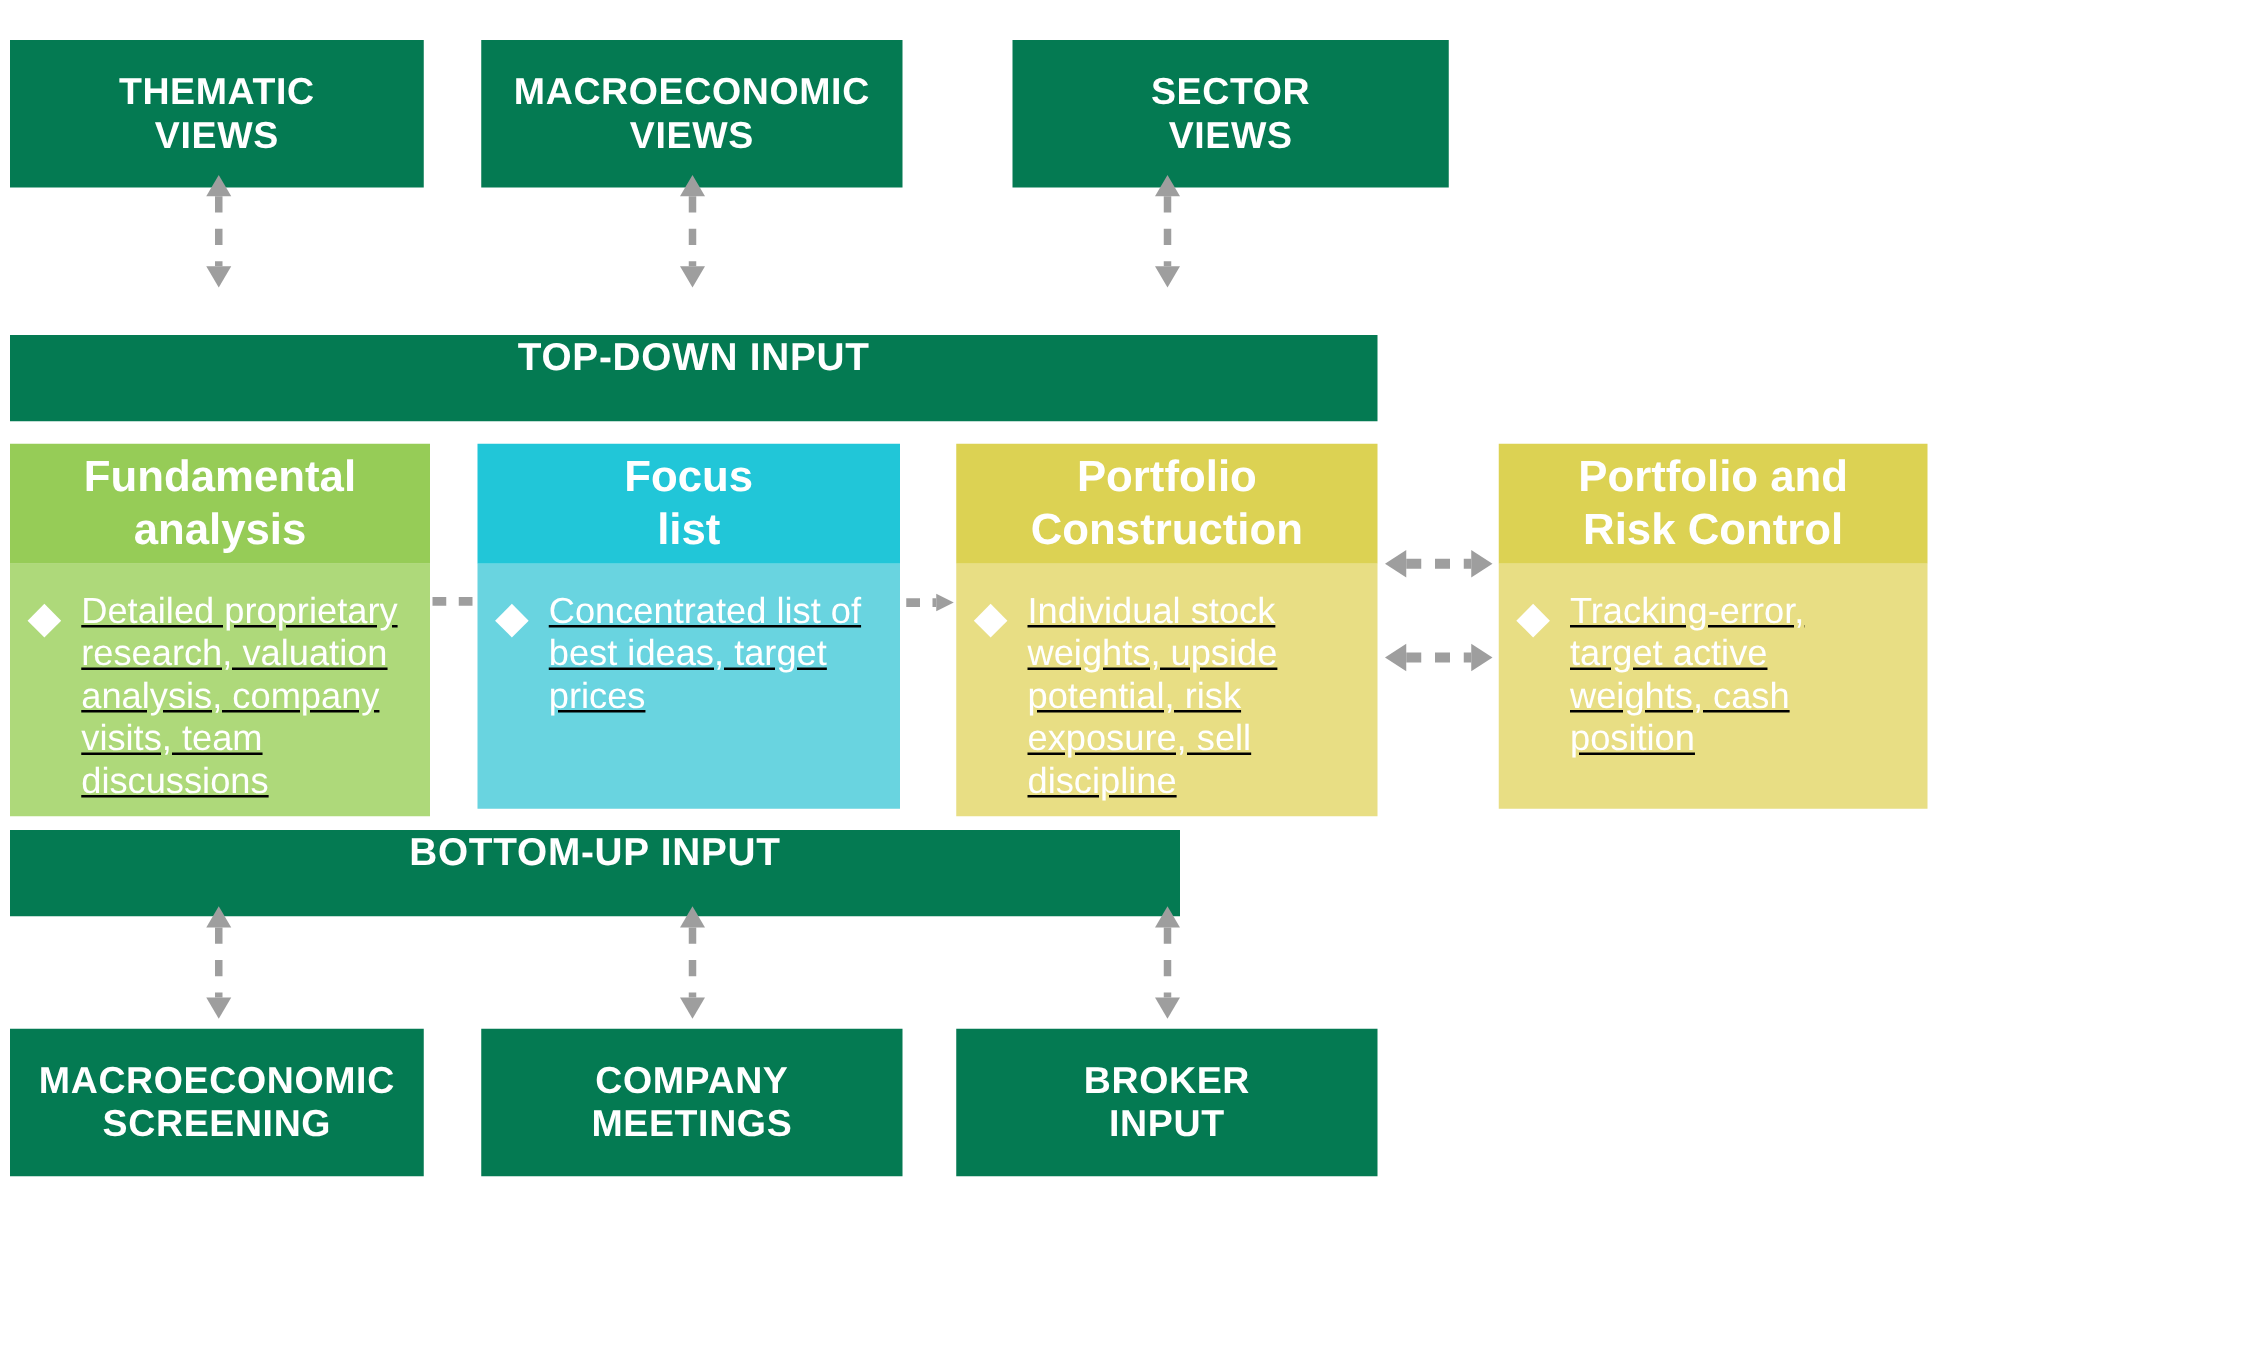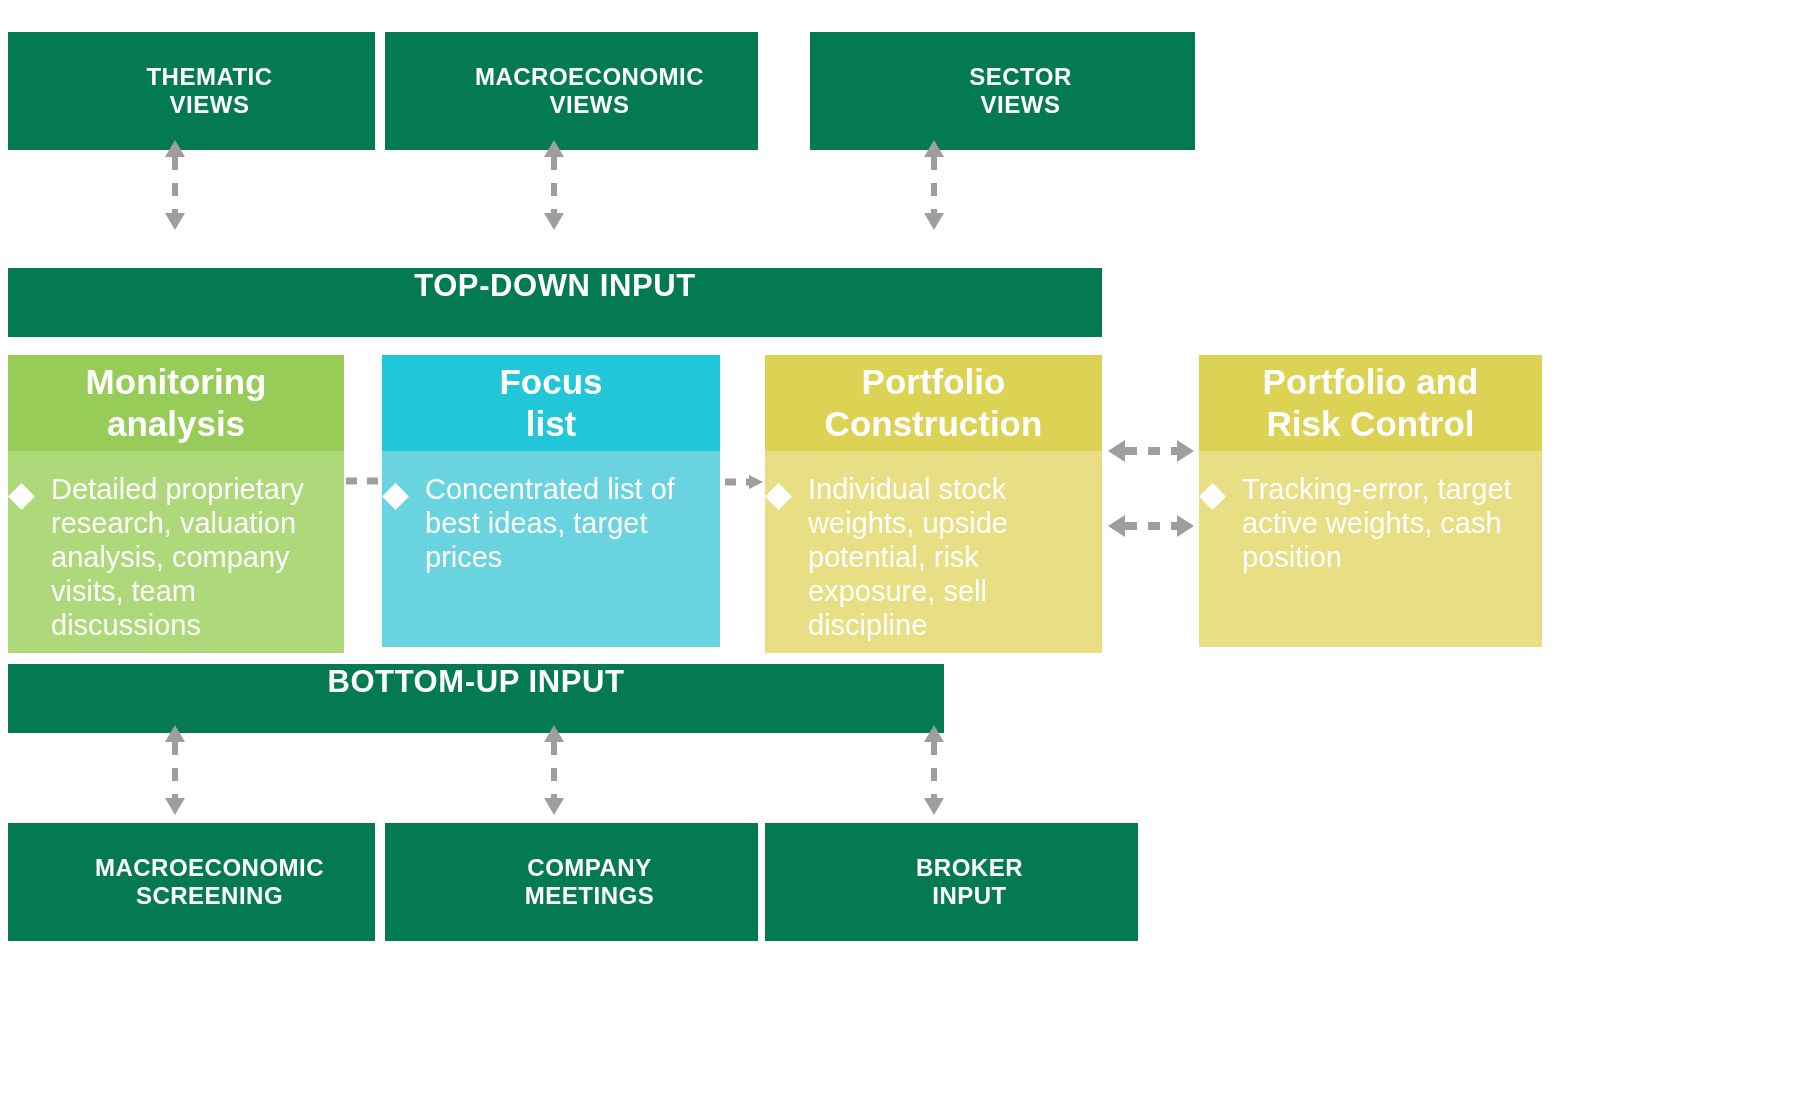--- a/index.html
+++ b/index.html
@@ -18,21 +18,21 @@
     background:#047a52;
     color:#ffffff;
     display:flex;
     align-items:center;
     justify-content:center;
     text-align:center;
     font-weight:bold;
     letter-spacing:.5px;
     line-height:1.18;
   }
-  .gbox.small{font-size:24px;padding-left:36px;}
+  .gbox.small{font-size:30px;}
   .bar{
     position:absolute;
     background:#047a52;
     color:#fff;
     display:flex;
     justify-content:center;
     font-weight:bold;
     font-size:31px;
     letter-spacing:.6px;
   }
@@ -43,22 +43,23 @@
     display:flex;align-items:center;justify-content:center;
     text-align:center;
     color:#ffffff;
     font-size:35px;font-weight:bold;line-height:1.2;
     box-sizing:border-box;
     padding:6px 10px;
   }
   .pbox .pbody{
     flex:1 1 auto;
     box-sizing:border-box;
-    padding:22px 22px 10px 4px;
+    padding:22px 22px 10px 18px;
     display:block;
+    text-decoration:underline;
   }
   .bullet-row{display:flex;align-items:flex-start;}
   .dia{
     flex:0 0 auto;
     width:19px;height:19px;
     background:#ffffff;
     transform:rotate(45deg);
     margin-top:14px;margin-right:20px;
   }
   .btext{
@@ -132,21 +133,21 @@
     </svg>
   </div>
 
   <div class="bar" style="left:8px;top:268px;width:1094px;height:69px;">
     <span>TOP-DOWN INPUT</span>
   </div>
 
   <div class="pbox c-green" style="left:8px;top:355px;width:336px;height:292px;">
     <div class="phead">
       <div>
-        <div>Monitoring</div>
+        <div>Fundamental</div>
         <div>analysis</div>
       </div>
     </div>
     <div class="pbody">
       <div class="bullet-row">
         <span class="dia"></span>
         <span class="btext">Detailed proprietary research, valuation analysis, company visits, team discussions</span>
       </div>
     </div>
   </div>

